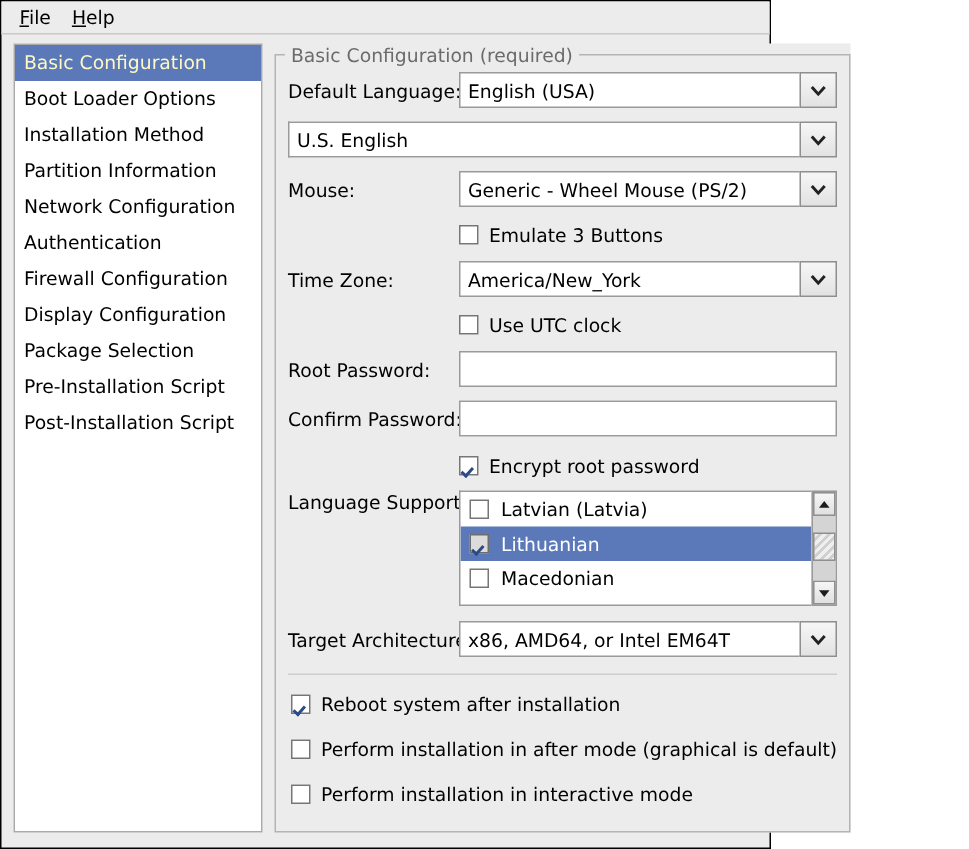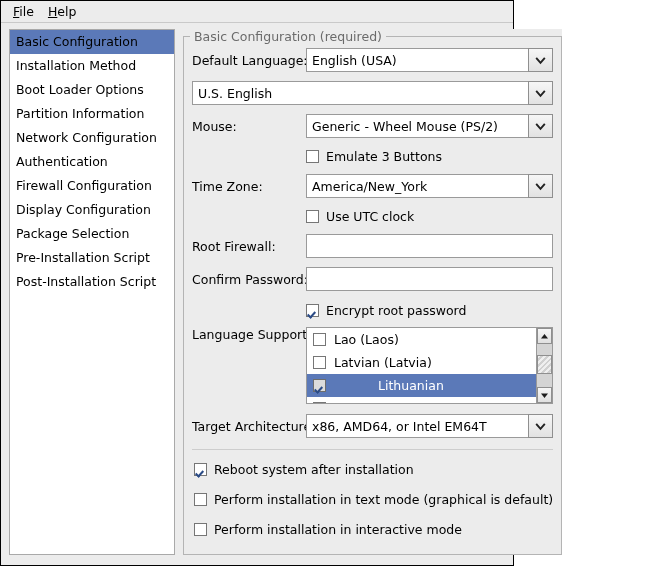--- a/index.html
+++ b/index.html
@@ -64,21 +64,21 @@
     line-height: 24px;
     padding: 0 6px;
     font-size: 12.5px;
     white-space: nowrap;
     color: #000;
     cursor: default;
     box-sizing: border-box;
   }
   .side-item.selected {
     background: #5b79b8;
-    color: #000000;
+    color: #fef9c3;
   }
   
   .panel {
     flex: 1 1 auto;
     position: relative;
     background: #ececec;
     box-sizing: border-box;
     display: flex;
     flex-direction: column;
   }
@@ -213,21 +213,21 @@
   .litem {
     height: 23px;
     display: flex;
     align-items: center;
     padding: 0 0 0 6px;
     font-size: 12.5px;
     color: #000;
     box-sizing: border-box;
     white-space: nowrap;
   }
-  .litem.sel { background: #5b79b8; color: #ffffff; gap: 44px; }
+  .litem.sel { background: #5b79b8; color: #ffffff; }
   .litem .cbox { margin-right: 8px; }
   .scrollbar {
     width: 17px;
     flex: 0 0 17px;
     border: 1px solid #9a9a9a;
     background: #d9d9d9;
     box-sizing: border-box;
     display: flex;
     flex-direction: column;
     justify-content: space-between;
@@ -272,22 +272,22 @@
 
   <div class="menubar">
     <div class="menu-item"><span class="mn">F</span><span>ile</span></div>
     <div class="menu-item"><span class="mn">H</span><span>elp</span></div>
   </div>
 
   <div class="content">
 
     <div class="sidebar">
       <div class="side-item selected"><span>Basic Configuration</span></div>
+      <div class="side-item"><span>Boot Loader Options</span></div>
       <div class="side-item"><span>Installation Method</span></div>
-      <div class="side-item"><span>Boot Loader Options</span></div>
       <div class="side-item"><span>Partition Information</span></div>
       <div class="side-item"><span>Network Configuration</span></div>
       <div class="side-item"><span>Authentication</span></div>
       <div class="side-item"><span>Firewall Configuration</span></div>
       <div class="side-item"><span>Display Configuration</span></div>
       <div class="side-item"><span>Package Selection</span></div>
       <div class="side-item"><span>Pre-Installation Script</span></div>
       <div class="side-item"><span>Post-Installation Script</span></div>
     </div>
 
@@ -358,21 +358,21 @@
             </div>
           </div>
 
           <div class="cbrow">
             <div class="indent"></div>
             <span class="cbox"></span>
             <span class="cblabel">Use UTC clock</span>
           </div>
 
           <div class="row">
-            <div class="lbl">Root Firewall:</div>
+            <div class="lbl">Root Password:</div>
             <div class="field">
               <input class="textentry" type="password" value="" placeholder="" style="">
             </div>
           </div>
 
           <div class="row">
             <div class="lbl">Confirm Password:</div>
             <div class="field">
               <input class="textentry" type="password" value="" placeholder="" style="">
             </div>
@@ -383,24 +383,20 @@
             <span class="cbox checked"></span>
             <span class="cblabel">Encrypt root password</span>
           </div>
 
           <div class="listrow">
             <div class="lbl">Language Support:</div>
             <div class="listwrap">
               <div class="listbox">
                 <div class="litem">
                   <span class="cbox"></span>
-                  <span>Lao (Laos)</span>
-                </div>
-                <div class="litem">
-                  <span class="cbox"></span>
                   <span>Latvian (Latvia)</span>
                 </div>
                 <div class="litem sel">
                   <span class="cbox checked gray"></span>
                   <span>Lithuanian</span>
                 </div>
                 <div class="litem">
                   <span class="cbox"></span>
                   <span>Macedonian</span>
                 </div>
@@ -441,21 +437,21 @@
 
         <div class="divider"></div>
 
         <div class="bottomchecks">
           <div class="cbrow">
             <span class="cbox checked"></span>
             <span class="cblabel">Reboot system after installation</span>
           </div>
           <div class="cbrow">
             <span class="cbox"></span>
-            <span class="cblabel">Perform installation in text mode (graphical is default)</span>
+            <span class="cblabel">Perform installation in after mode (graphical is default)</span>
           </div>
           <div class="cbrow">
             <span class="cbox"></span>
             <span class="cblabel">Perform installation in interactive mode</span>
           </div>
         </div>
 
       </div>
     </div>
 

